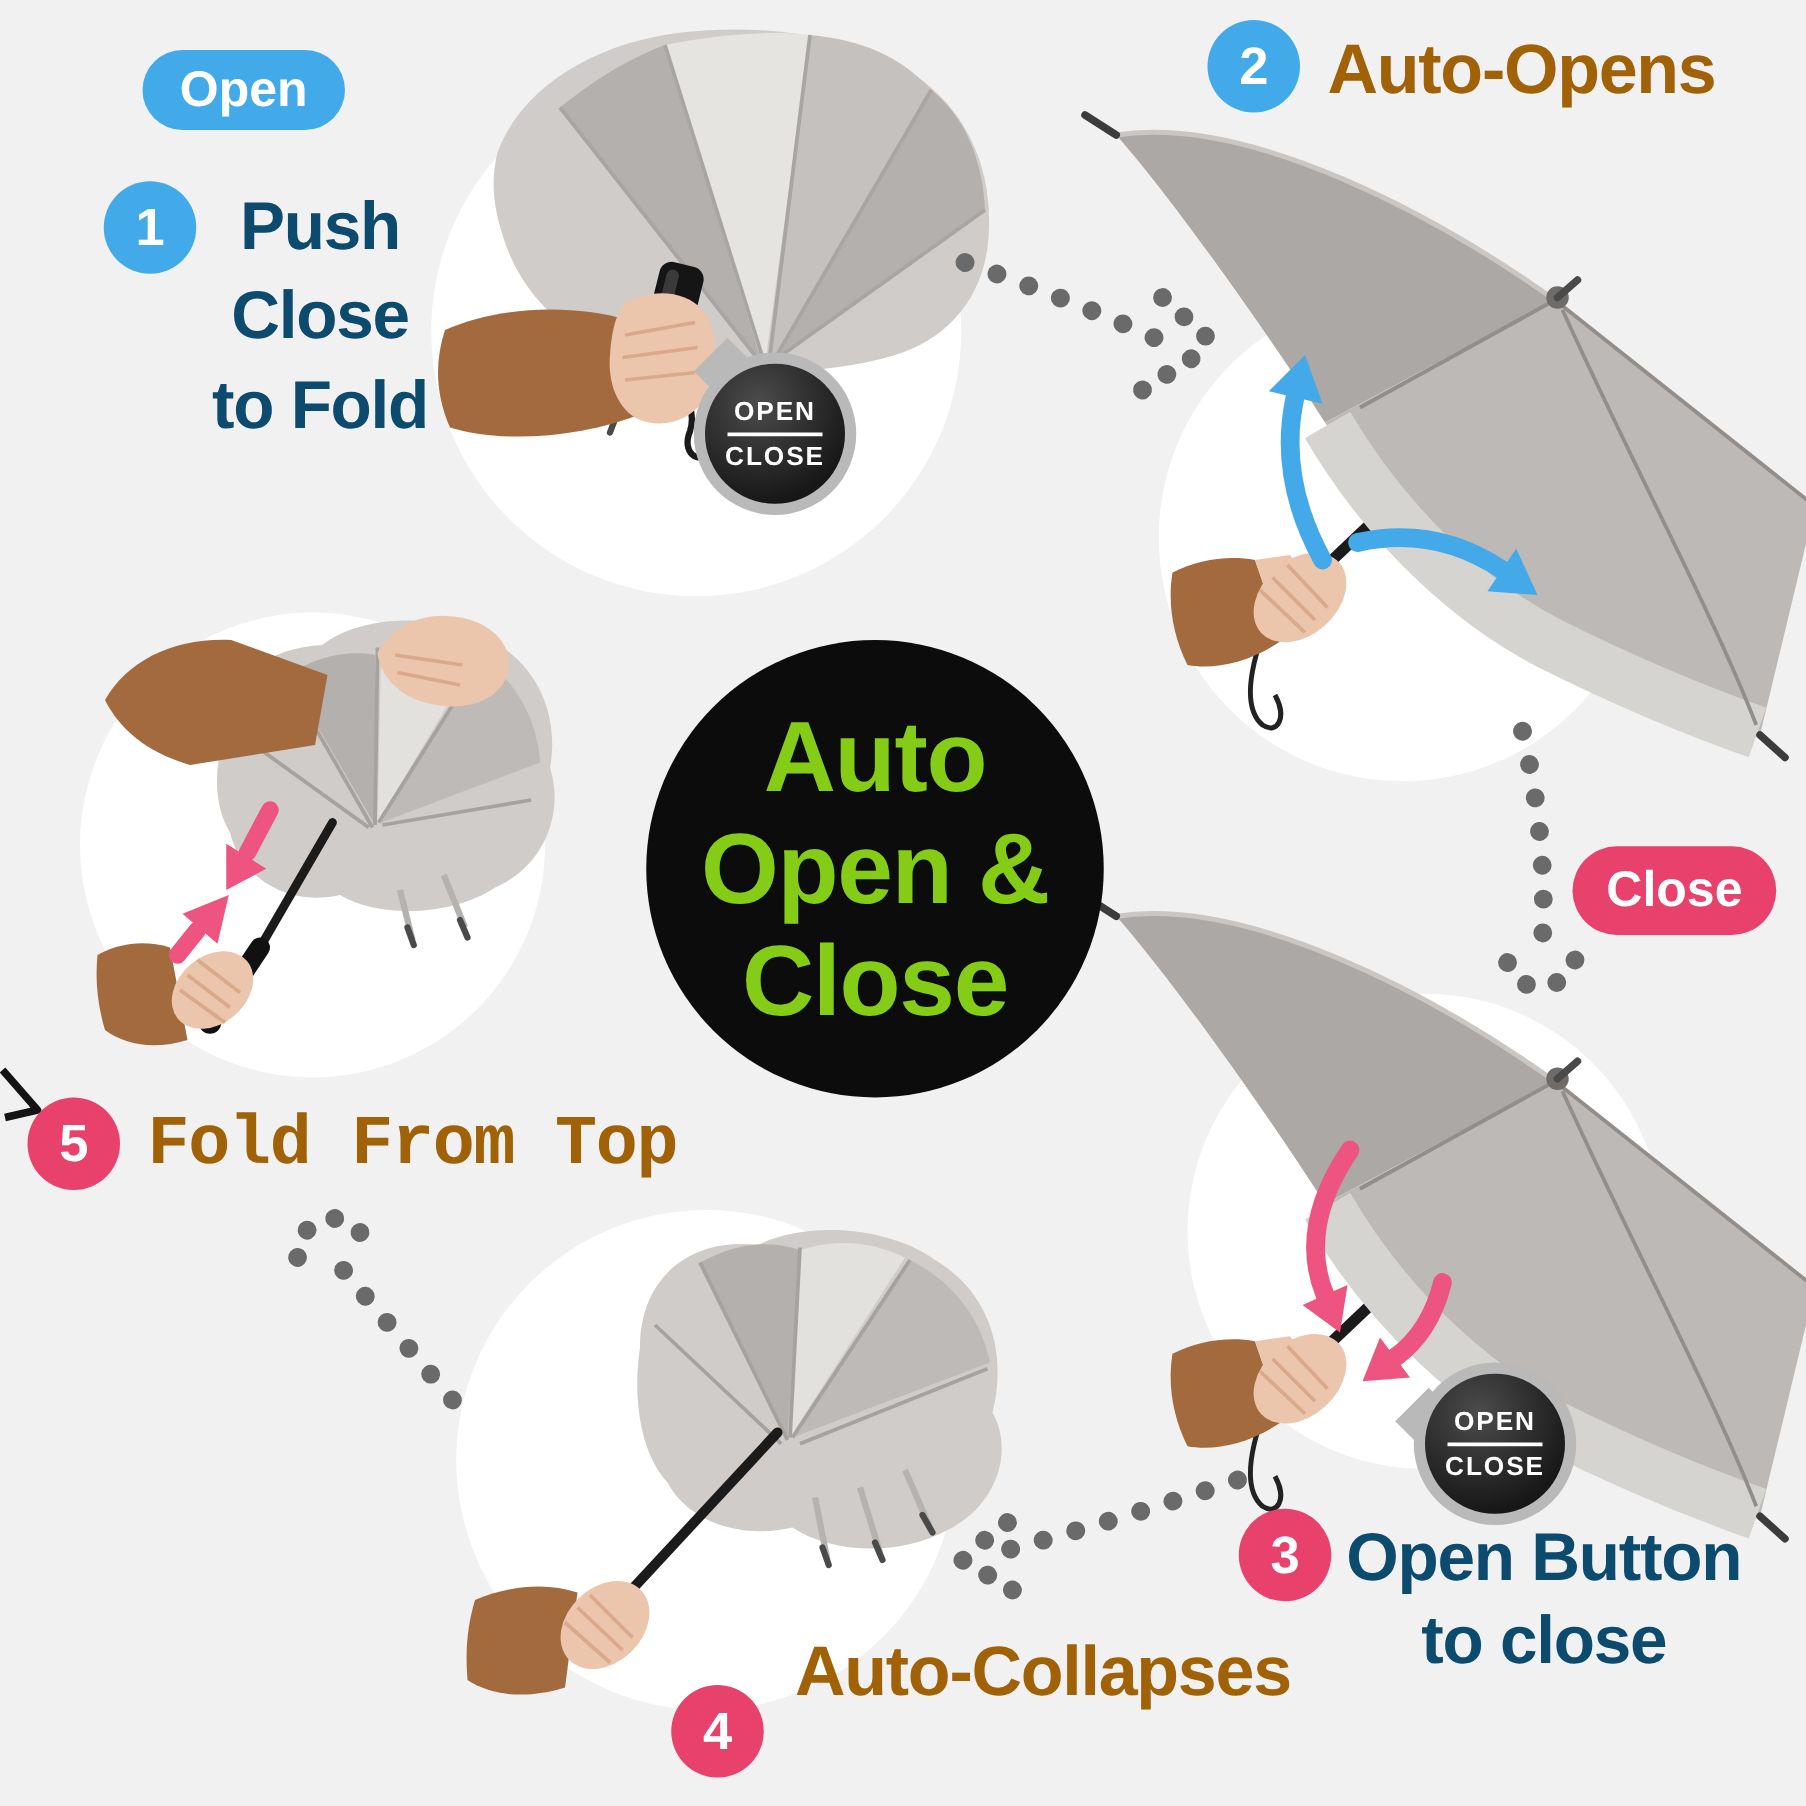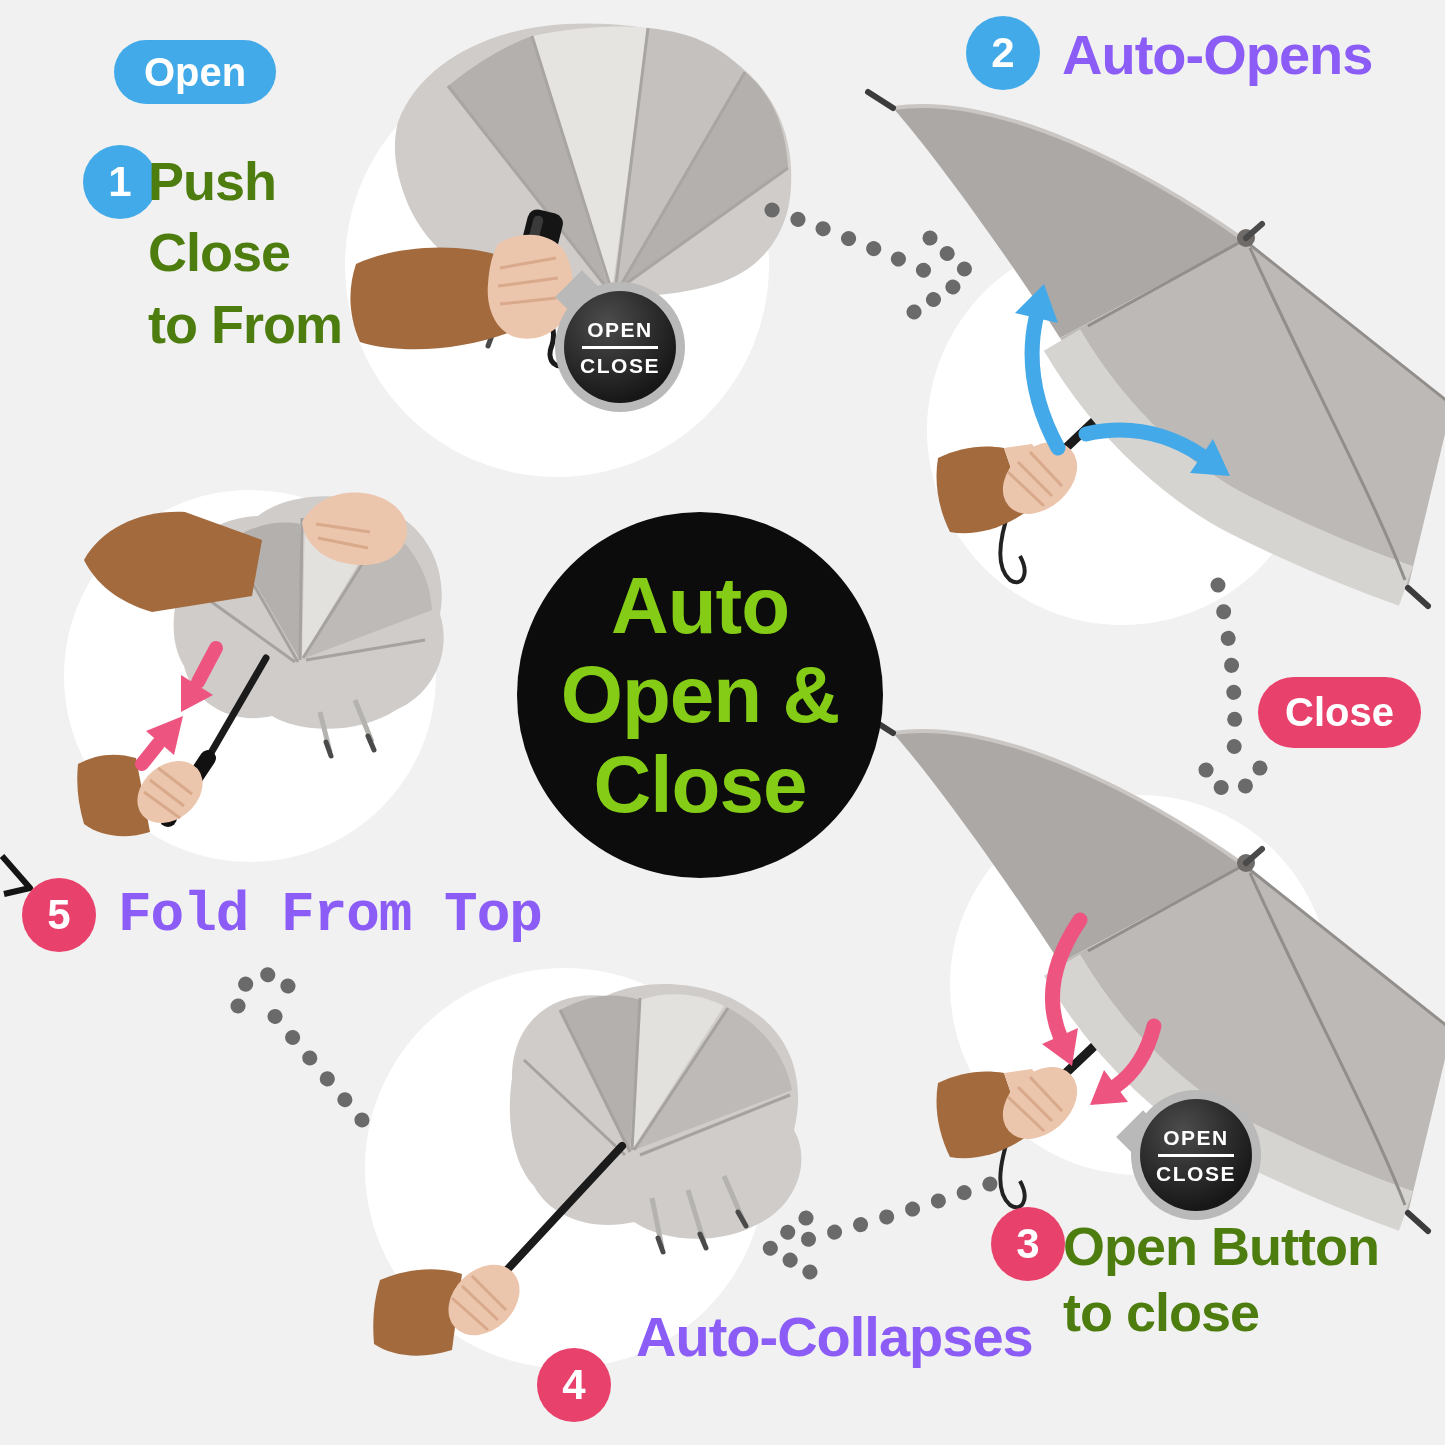--- a/index.html
+++ b/index.html
@@ -14,27 +14,27 @@
   #close-pill{left:1258px;top:677px;width:163px;height:71px;border-radius:36px;
               background:#e8416b;font-size:40px;}
 
   .num-circle{position:absolute;width:74px;height:74px;border-radius:50%;display:flex;
               align-items:center;justify-content:center;color:#fff;font-size:42px;
               font-weight:bold;z-index:2;}
   .blue{background:#42aae8;} .pink{background:#e8416b;}
   #num1{left:83px;top:145px;} #num2{left:966px;top:16px;} #num3{left:991px;top:1207px;}
   #num4{left:537px;top:1348px;} #num5{left:22px;top:878px;}
 
-  .step-label{position:absolute;color:#8b5cf6;font-size:56px;font-weight:bold;
+  .step-label{position:absolute;color:#a16207;font-size:56px;font-weight:bold;
               letter-spacing:-1px;white-space:nowrap;z-index:2;}
   #label2{left:1062px;top:24px;height:62px;line-height:62px;}
   #label4{left:636px;top:1306px;height:62px;line-height:62px;}
   #label5{left:118px;top:884px;height:62px;line-height:62px;font-family:Liberation Mono, monospace;}
 
-  .step-block{position:absolute;text-align:left;color:#4d7c0f;font-weight:bold;
+  .step-block{position:absolute;text-align:center;color:#0c4a6e;font-weight:bold;
               letter-spacing:-1px;z-index:2;}
   #step1-text{left:148px;top:146px;width:216px;font-size:54px;line-height:1.32;}
   #step3-text{left:1063px;top:1214px;width:344px;font-size:54px;line-height:1.22;}
 
   #center-badge{position:absolute;left:517px;top:512px;width:366px;height:366px;
                 border-radius:50%;background:#0c0c0c;display:flex;flex-direction:column;
                 align-items:center;justify-content:center;color:#84cc16;font-size:80px;
                 font-weight:bold;line-height:1.12;letter-spacing:-1px;z-index:2;}
 
   .btn-badge{position:absolute;width:130px;height:130px;z-index:2;}
@@ -171,21 +171,21 @@
     </g>
   </svg>
 
   <div class="pill" id="open-pill">Open</div>
   <div class="pill" id="close-pill">Close</div>
 
   <div class="num-circle blue" id="num1">1</div>
   <div class="step-block" id="step1-text">
     <div>Push</div>
     <div>Close</div>
-    <div>to From</div>
+    <div>to Fold</div>
   </div>
 
   <div class="num-circle blue" id="num2">2</div>
   <div class="step-label" id="label2">Auto-Opens</div>
 
   <div class="num-circle pink" id="num3">3</div>
   <div class="step-block" id="step3-text">
     <div>Open Button</div>
     <div>to close</div>
   </div>

